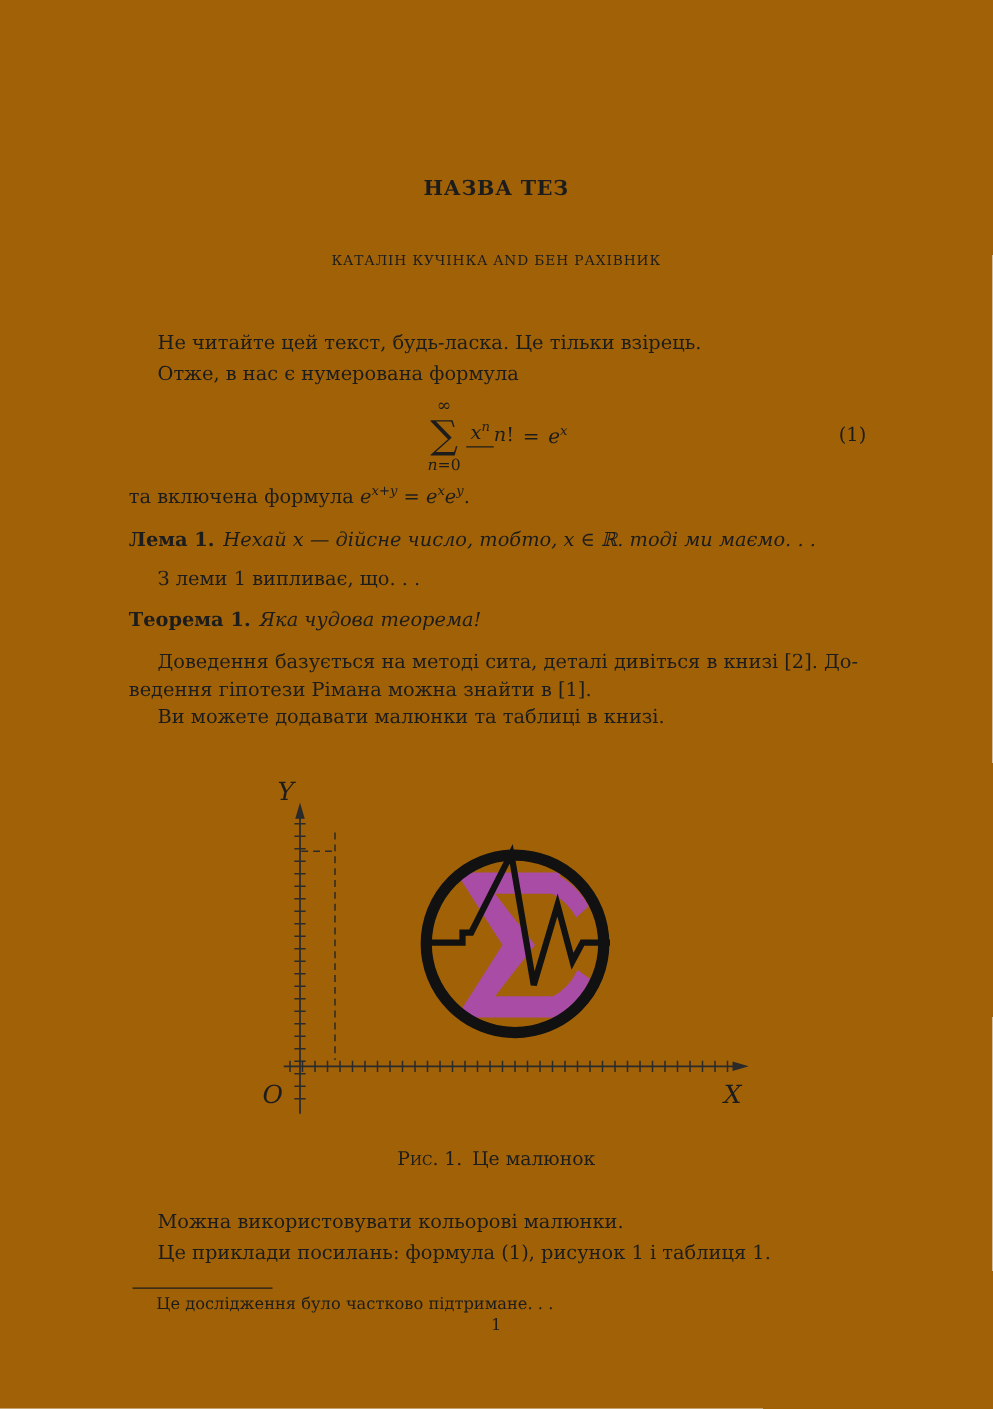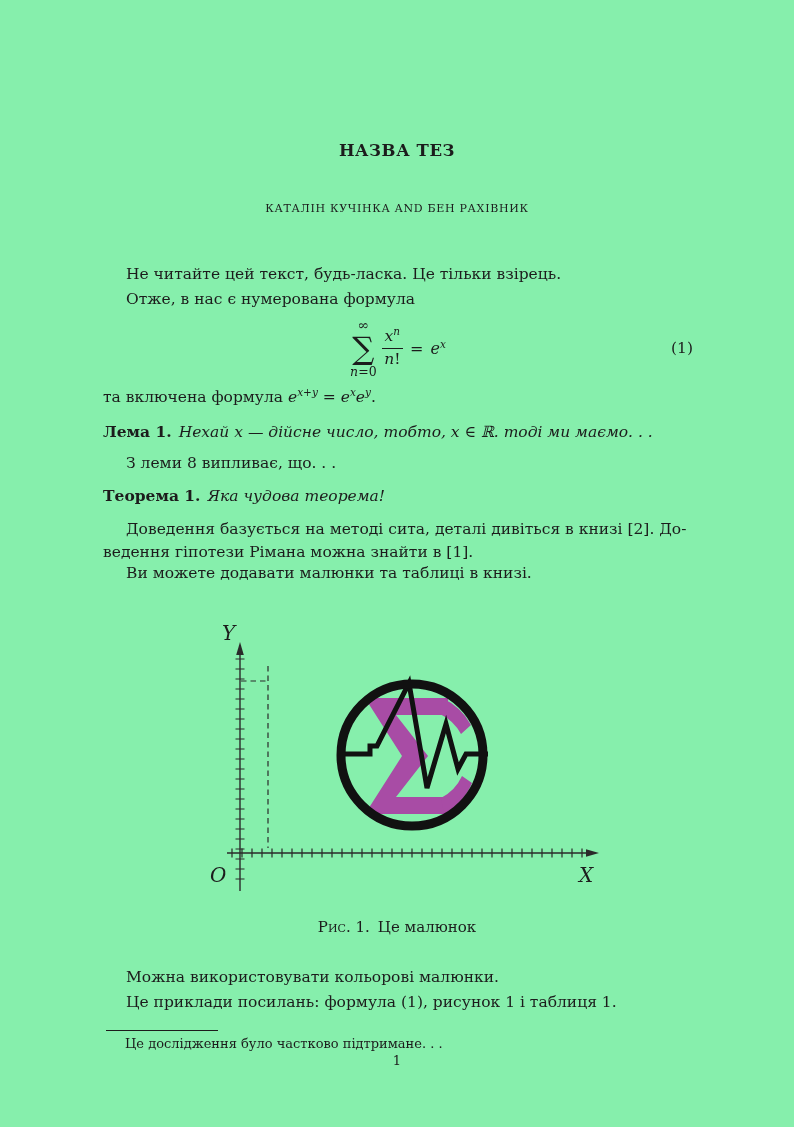--- a/index.html
+++ b/index.html
@@ -1,34 +1,34 @@
 <!DOCTYPE html>
 <html><head>
 <meta charset="utf-8">
 <style>
   html,body{margin:0;padding:0;background:#ffffff;}
-  .page{position:relative;width:794px;height:1127px;background:#86efac;overflow:hidden;
+  .page{position:relative;width:794px;height:1127px;background:#a16207;overflow:hidden;
         font-family:"DejaVu Serif", serif;color:#1c1c1c;}
   .abs{position:absolute;}
   .center{left:0;width:794px;text-align:center;}
   .title{font-size:16.5px;font-weight:bold;letter-spacing:0.6px;}
   .authors{font-size:11px;letter-spacing:0.7px;}
   .text{left:103px;width:590px;font-size:15.5px;line-height:23px;}
   .indent{text-indent:23px;}
   .block{display:block;}
   i, .mathit{font-style:italic;}
   sup{font-size:10.5px;font-style:italic;vertical-align:6px;line-height:0;}
   
   .eqrow{left:103px;width:590px;height:68px;display:flex;align-items:center;justify-content:center;}
   .eqmain{display:flex;align-items:center;}
   .sumstack{display:inline-flex;flex-direction:column;align-items:center;line-height:1;}
   .suminf{font-size:14px;line-height:12px;}
   .sumsigma{font-size:31px;line-height:34px;}
   .sumlow{font-size:12.5px;line-height:13px;}
-  .frac{display:inline-flex;flex-direction:column;align-items:center;margin:0 7px 0 5px;line-height:1.15;font-size:15.5px;}
+  .frac{display:inline-flex;flex-direction:row;align-items:center;margin:0 7px 0 5px;line-height:1.15;font-size:15.5px;}
   .fnum{padding:0 3px 2px 3px;border-bottom:1.3px solid #1c1c1c;}
   .fden{padding-top:2px;}
   .eqsign{margin-right:7px;}
   .eqnum{position:absolute;right:0;font-size:15.5px;}
   .lemhead{font-weight:bold;margin-right:7px;}
   .lembody{font-style:italic;}
   .caption{font-size:15px;}
   .caplabel{font-variant:small-caps;margin-right:8px;}
   .fnrule{left:106px;width:112px;border-top:1.2px solid #1c1c1c;height:0;}
   .footnote{left:103px;width:590px;font-size:13px;text-indent:22px;}
@@ -69,21 +69,21 @@
     <span>та включена формула</span>
     <i>e</i><sup>x+y</sup>
     <span>=</span>
     <i>e</i><sup>x</sup><i>e</i><sup>y</sup><span>.</span>
   </div>
 
   <div class="abs text" style="top:420px;">
     <span class="lemhead">Лема 1.</span><span class="lembody">Нехай x — дійсне число, тобто, x ∈ ℝ. тоді ми маємо. . .</span>
   </div>
 
-  <div class="abs text indent" style="top:452px;">З леми 8 випливає, що. . .</div>
+  <div class="abs text indent" style="top:452px;">З леми 1 випливає, що. . .</div>
 
   <div class="abs text" style="top:484px;">
     <span class="lemhead">Теорема 1.</span><span class="lembody">Яка чудова теорема!</span>
   </div>
 
   <div class="abs text" style="top:518px;">
     <span class="block indent">Доведення базується на методі сита, деталі дивіться в книзі [2]. До-</span>
     <span class="block">ведення гіпотези Рімана можна знайти в [1].</span>
   </div>
 

